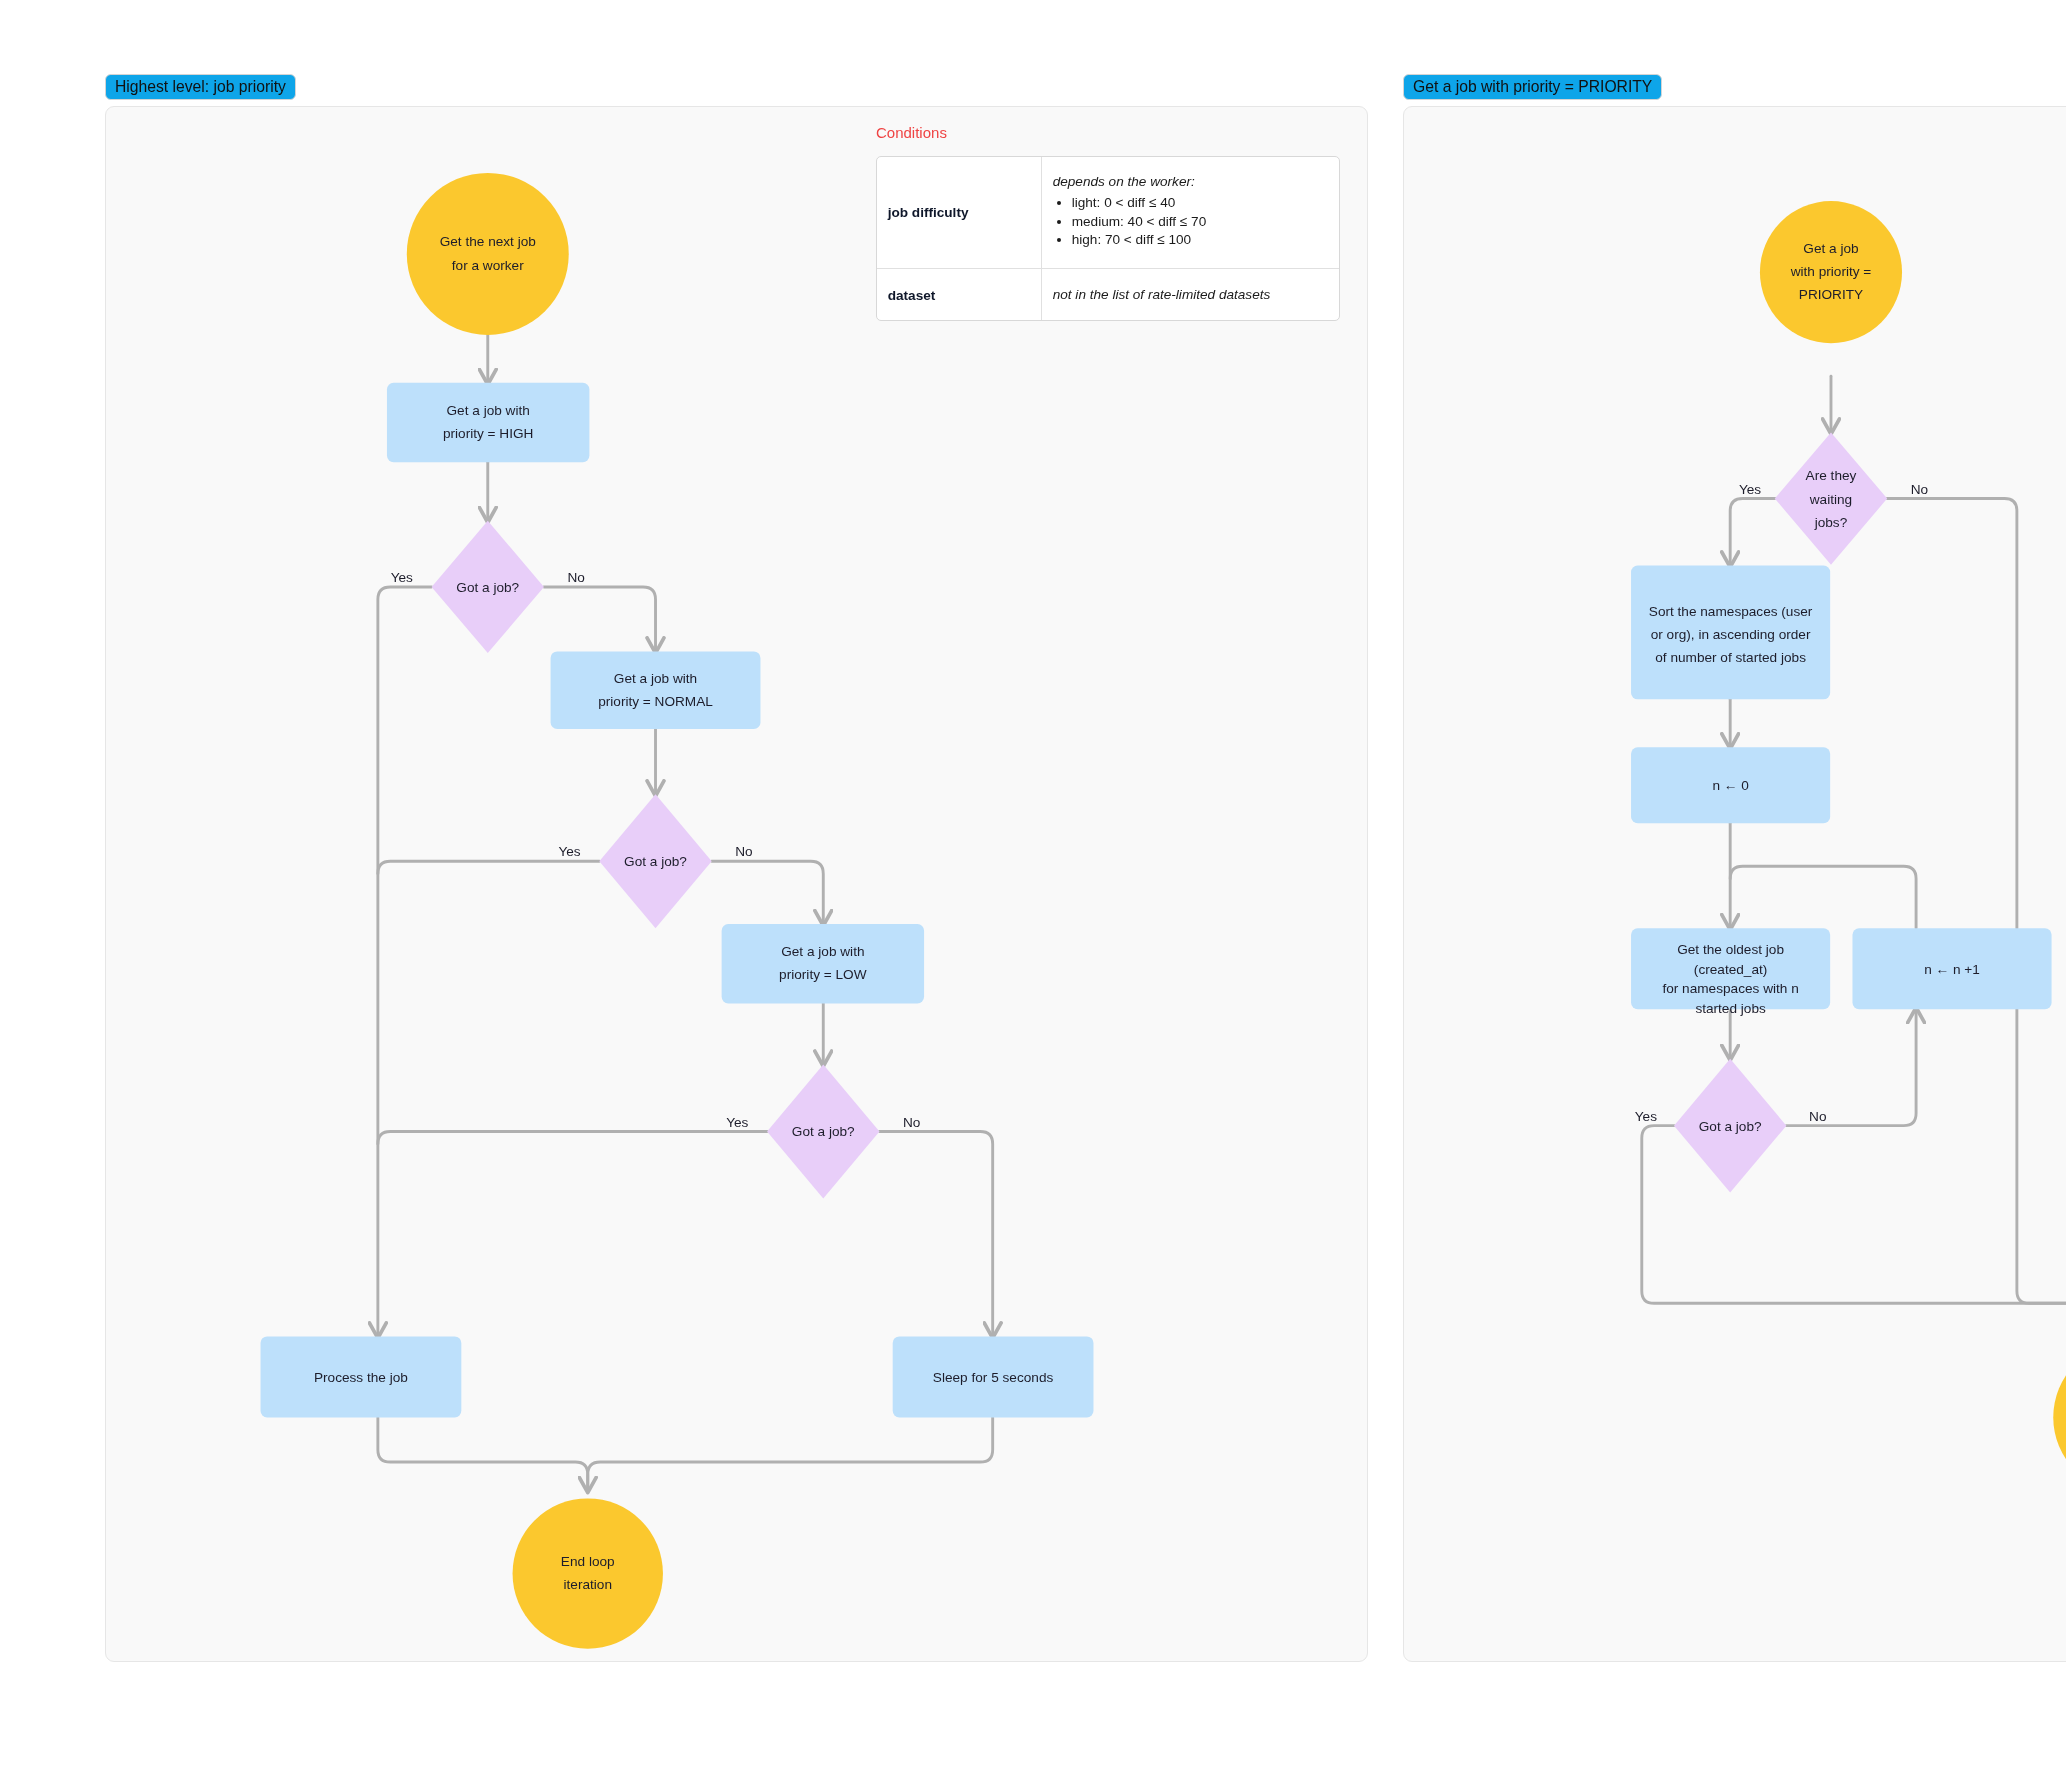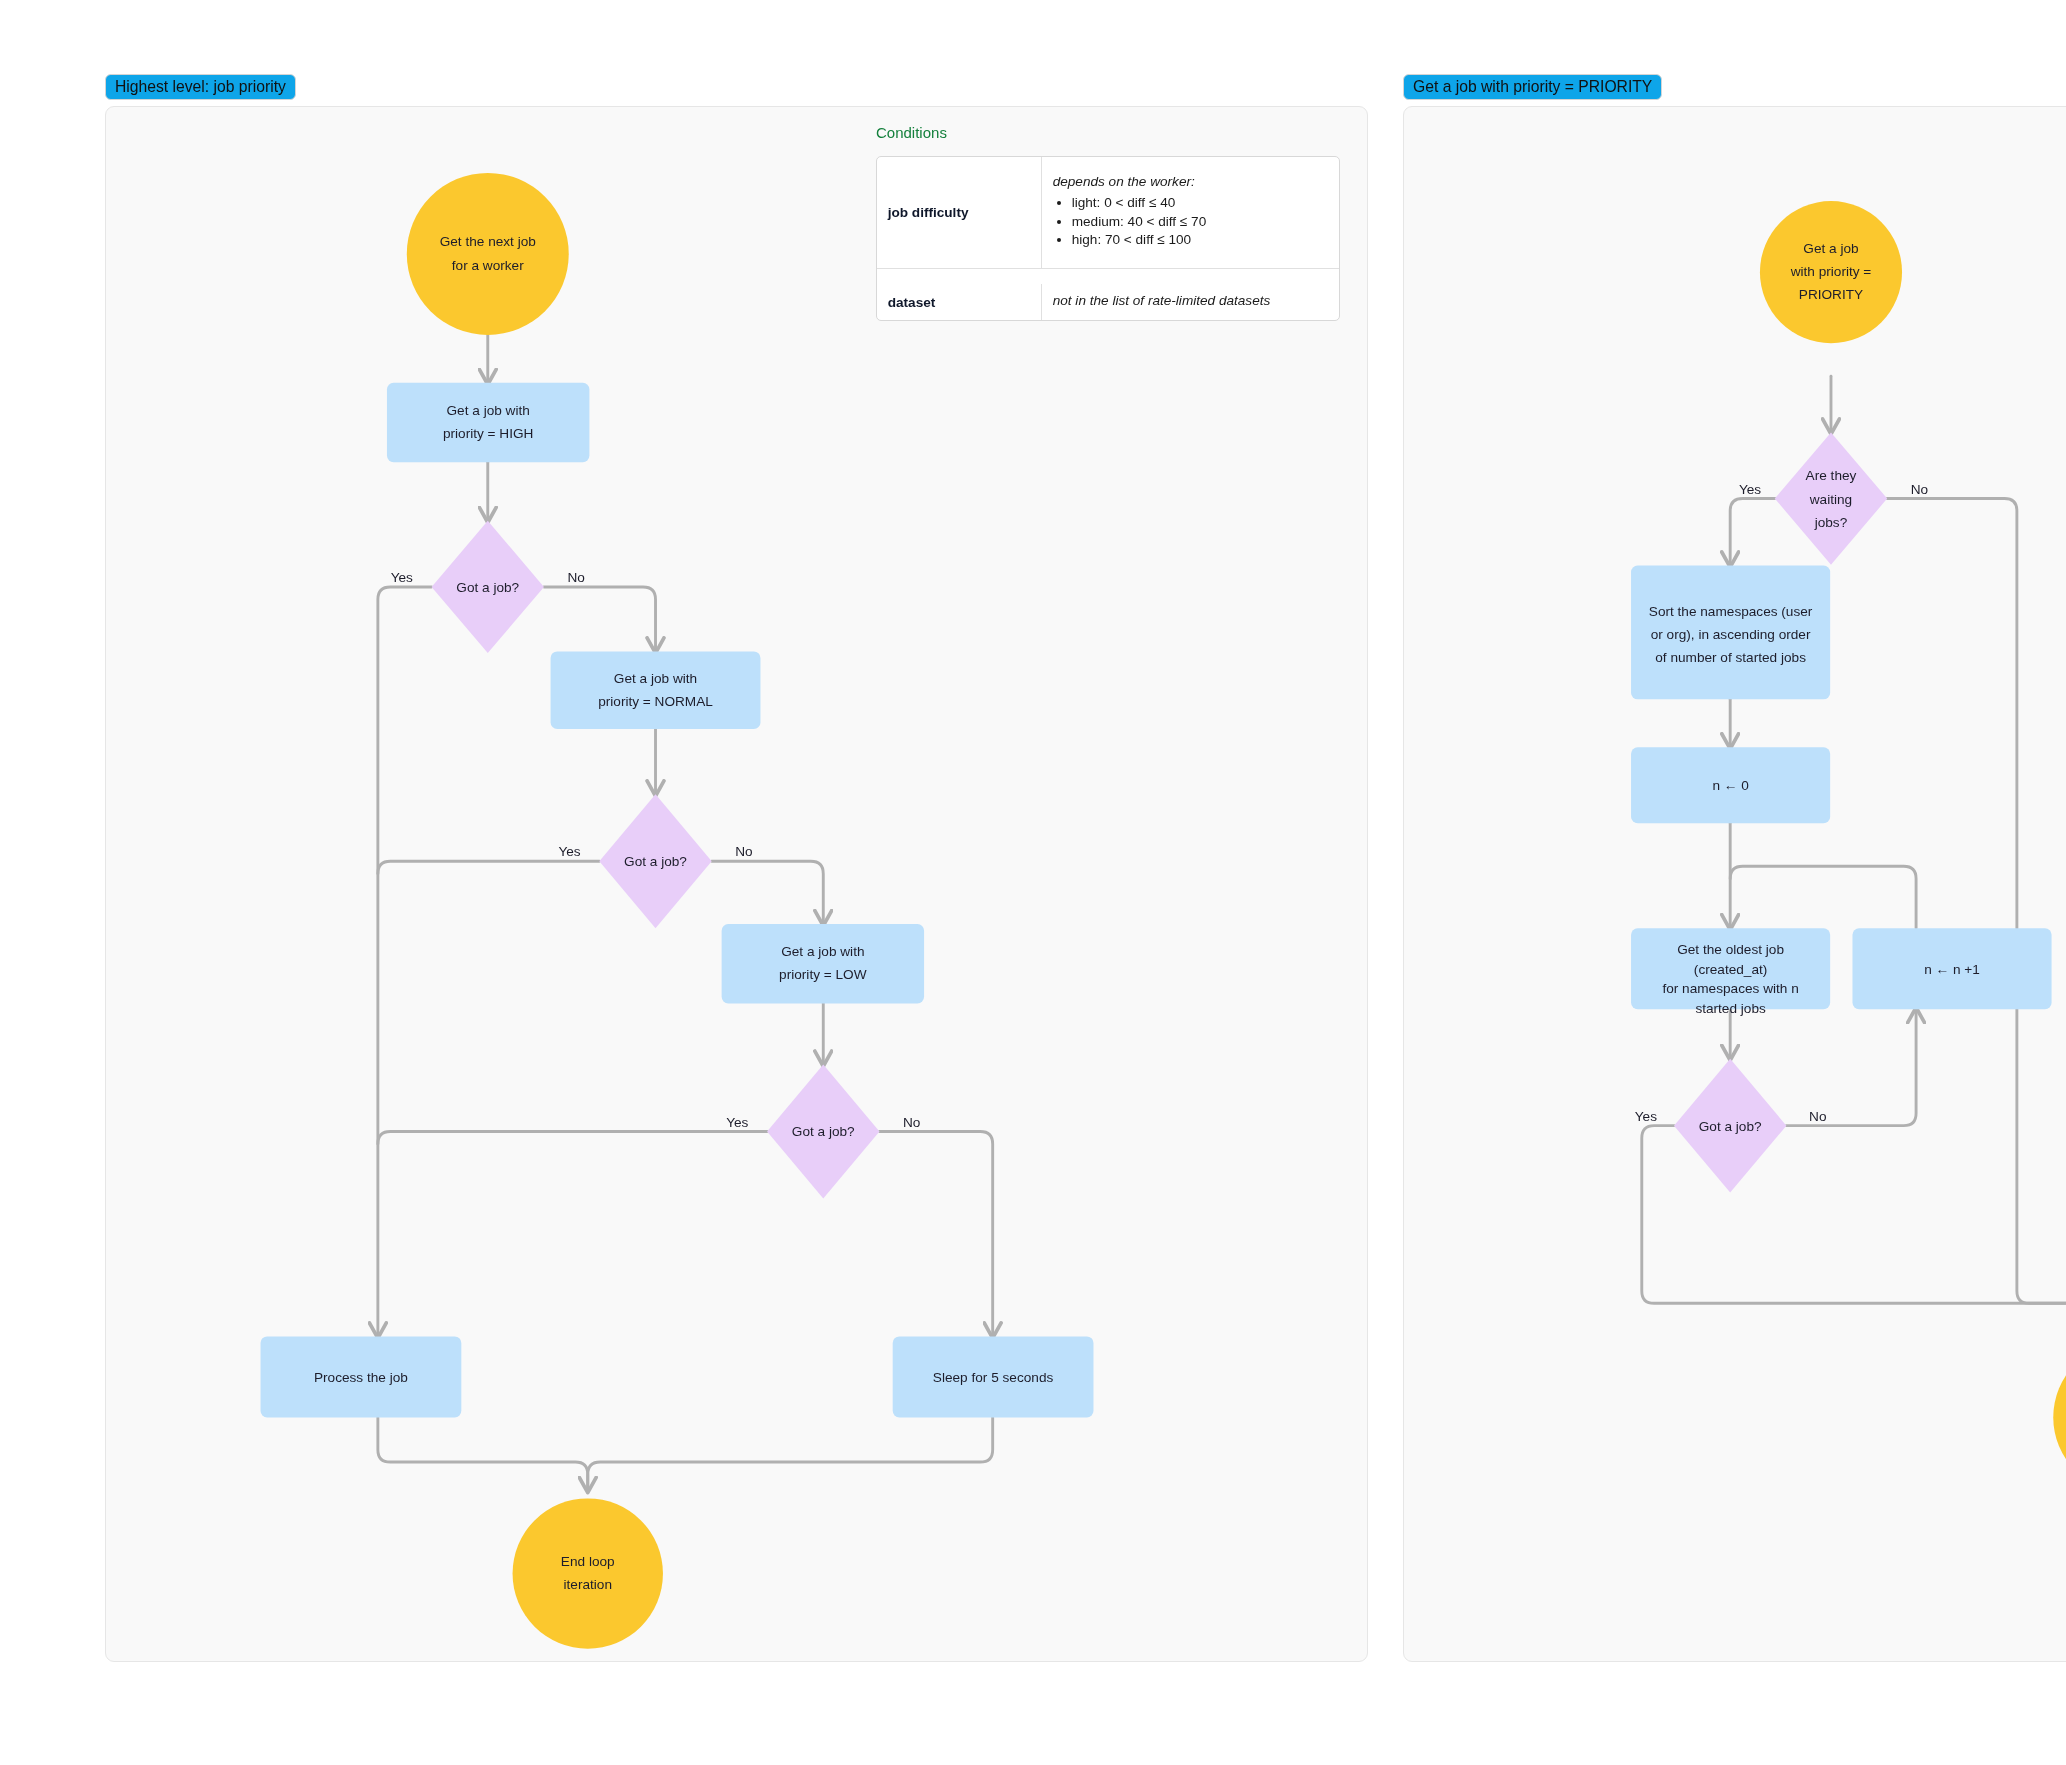--- a/index.html
+++ b/index.html
@@ -3,25 +3,25 @@
 <meta charset="utf-8">
 <style>
   html,body{margin:0;padding:0;background:#ffffff;}
   body{width:2752px;height:1765px;font-family:"Liberation Sans",sans-serif;-webkit-font-smoothing:antialiased;}
   .canvas{position:relative;width:2752px;height:1765px;}
 
   .panel{position:absolute;background:#f9f9f9;border:0.8px solid #e6e6e6;border-radius:9px;box-sizing:border-box;}
   .panel-tag{position:absolute;background:#0ea5e9;border:0.8px solid #d4d4d4;border-radius:5.8px;
     padding:4.1px 9px;font-size:15.7px;color:#111111;line-height:1;white-space:nowrap;z-index:5;}
 
-  .cond-title{position:absolute;font-size:15px;color:#15803d;}
+  .cond-title{position:absolute;font-size:15px;color:#ef4444;}
   .cond-table{position:absolute;border:0.8px solid #d8d8d8;border-radius:5px;background:#ffffff;
     box-sizing:border-box;overflow:hidden;}
   .cond-row{display:flex;border-bottom:0.8px solid #e0e0e0;}
-  .cond-row:last-child{border-bottom:none;align-items:flex-end;}
+  .cond-row:last-child{border-bottom:none;}
   .cond-key{width:165px;flex:0 0 165px;border-right:0.8px solid #e0e0e0;padding:11.6px 10.7px;
     font-size:13.6px;color:#0f172a;display:flex;align-items:center;box-sizing:border-box;font-weight:bold;}
   .cond-val{flex:1;padding:11.6px 10.7px;font-size:13.6px;color:#1b1b1b;box-sizing:border-box;
     display:flex;flex-direction:column;justify-content:center;}
   .cond-val .lead{margin:0 0 2.5px 0;font-style:italic;}
   .cond-val ul{margin:0;padding-left:19px;}
   .cond-val li{margin:3.7px 0;list-style:disc;}
 
   svg.flow{position:absolute;left:0;top:0;overflow:visible;}
   svg.flow text{font-family:"Liberation Sans",sans-serif;fill:#1d1d2b;}

